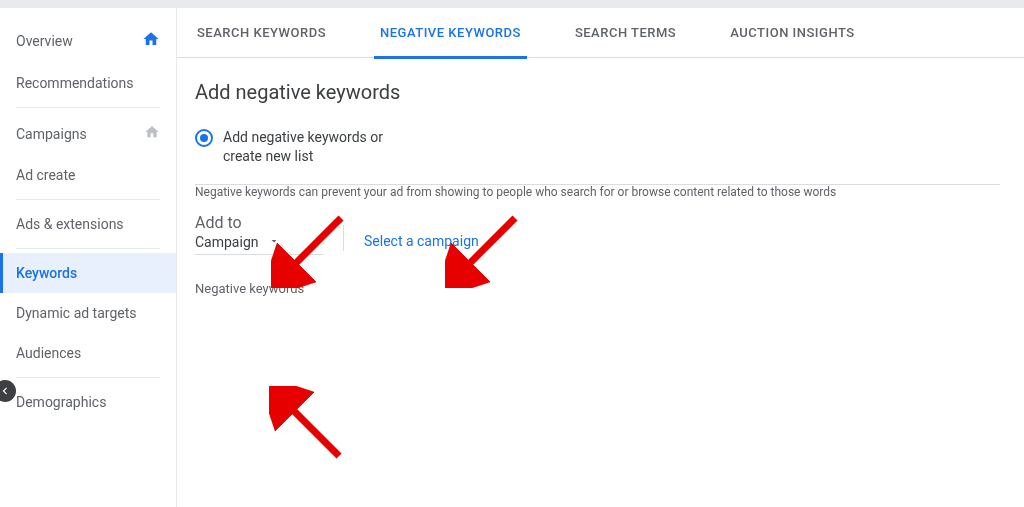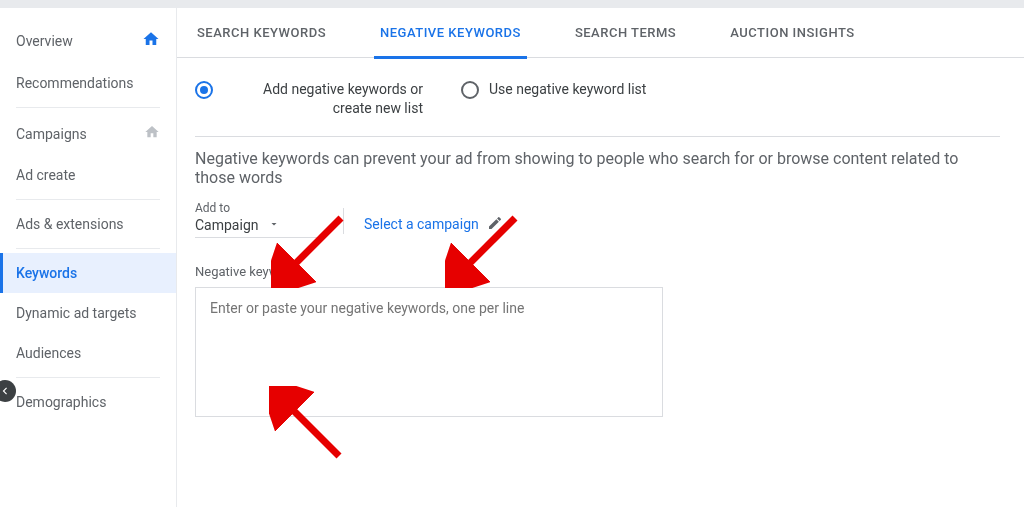--- a/index.html
+++ b/index.html
@@ -117,21 +117,20 @@
       align-items: flex-start;
       gap: 38px;
       padding-bottom: 18px;
       border-bottom: 1px solid #dadce0;
     }
     .radio-option {
       display: flex;
       align-items: flex-start;
       gap: 10px;
       cursor: pointer;
-      text-align: right;
     }
     .radio-circle {
       width: 18px;
       height: 18px;
       border: 2px solid #5f6368;
       border-radius: 50%;
       position: relative;
       flex-shrink: 0;
       margin-top: 1px;
     }
@@ -148,39 +147,39 @@
       background: #1a73e8;
       border-radius: 50%;
     }
     .radio-label {
       font-size: 14px;
       color: #3c4043;
       max-width: 200px;
       line-height: 1.35;
     }
     .description {
-      font-size: 16px;
-      color: #5f6368;
-      margin: 12px 0 14px 0;
+      font-size: 12px;
+      color: #5f6368;
+      margin: 0 0 14px 0;
     }
     .addto-row {
       display: flex;
       align-items: flex-end;
       gap: 0;
       margin-bottom: 26px;
     }
     .addto-block {
       display: flex;
       flex-direction: column;
       padding-bottom: 4px;
       border-bottom: 1px solid #dadce0;
       width: 128px;
     }
     .addto-label {
-      font-size: 12px;
+      font-size: 16px;
       color: #5f6368;
       margin-bottom: 2px;
     }
     .addto-select {
       display: flex;
       align-items: center;
       gap: 10px;
       cursor: pointer;
       font-size: 14px;
       color: #3c4043;
@@ -285,29 +284,26 @@
 
   <div class="main">
     <div class="tabs">
       <div class="tab">SEARCH KEYWORDS</div>
       <div class="tab active">NEGATIVE KEYWORDS</div>
       <div class="tab">SEARCH TERMS</div>
       <div class="tab">AUCTION INSIGHTS</div>
     </div>
 
     <div class="content">
+      <div class="page-title">Add negative keywords</div>
 
       <div class="radio-row">
         <div class="radio-option">
           <div class="radio-circle checked"></div>
           <div class="radio-label">Add negative keywords or create new list</div>
-        </div>
-        <div class="radio-option">
-          <div class="radio-circle"></div>
-          <div class="radio-label">Use negative keyword list</div>
         </div>
       </div>
 
       <div class="description">Negative keywords can prevent your ad from showing to people who search for or browse content related to those words</div>
 
       <div class="addto-row">
         <div class="addto-block">
           <div class="addto-label">Add to</div>
           <div class="addto-select">
             <span>Campaign</span>
@@ -323,21 +319,20 @@
           <span class="select-campaign-text">Select a campaign</span>
           <span>
             <svg width="16" height="16" viewBox="0 0 24 24">
                 <path d="M3 17.25V21h3.75l11.06-11.06-3.75-3.75L3 17.25zM20.71 7.04a1.003 1.003 0 0 0 0-1.42l-2.34-2.34a1.003 1.003 0 0 0-1.42 0l-1.83 1.83 3.75 3.75 1.84-1.82z"></path>
               </svg>
           </span>
         </div>
       </div>
 
       <div class="textarea-label">Negative keywords</div>
-      <textarea class="textarea-box" placeholder="Enter or paste your negative keywords, one per line" style=""></textarea>
     </div>
 
     <div class="arrow" style="left:94px; top:200px;">
       <svg width="80" height="80" viewBox="0 0 80 80">
         <defs>
             <marker id="ah1" markerWidth="8" markerHeight="8" refX="2" refY="4" orient="auto">
               <polygon points="0 0, 8 4, 0 8" fill="#e60000"></polygon>
             </marker>
           </defs>
         <line x1="70" y1="10" x2="16" y2="64" stroke="#e60000" stroke-width="7" marker-end="url(#ah1)"></line>

